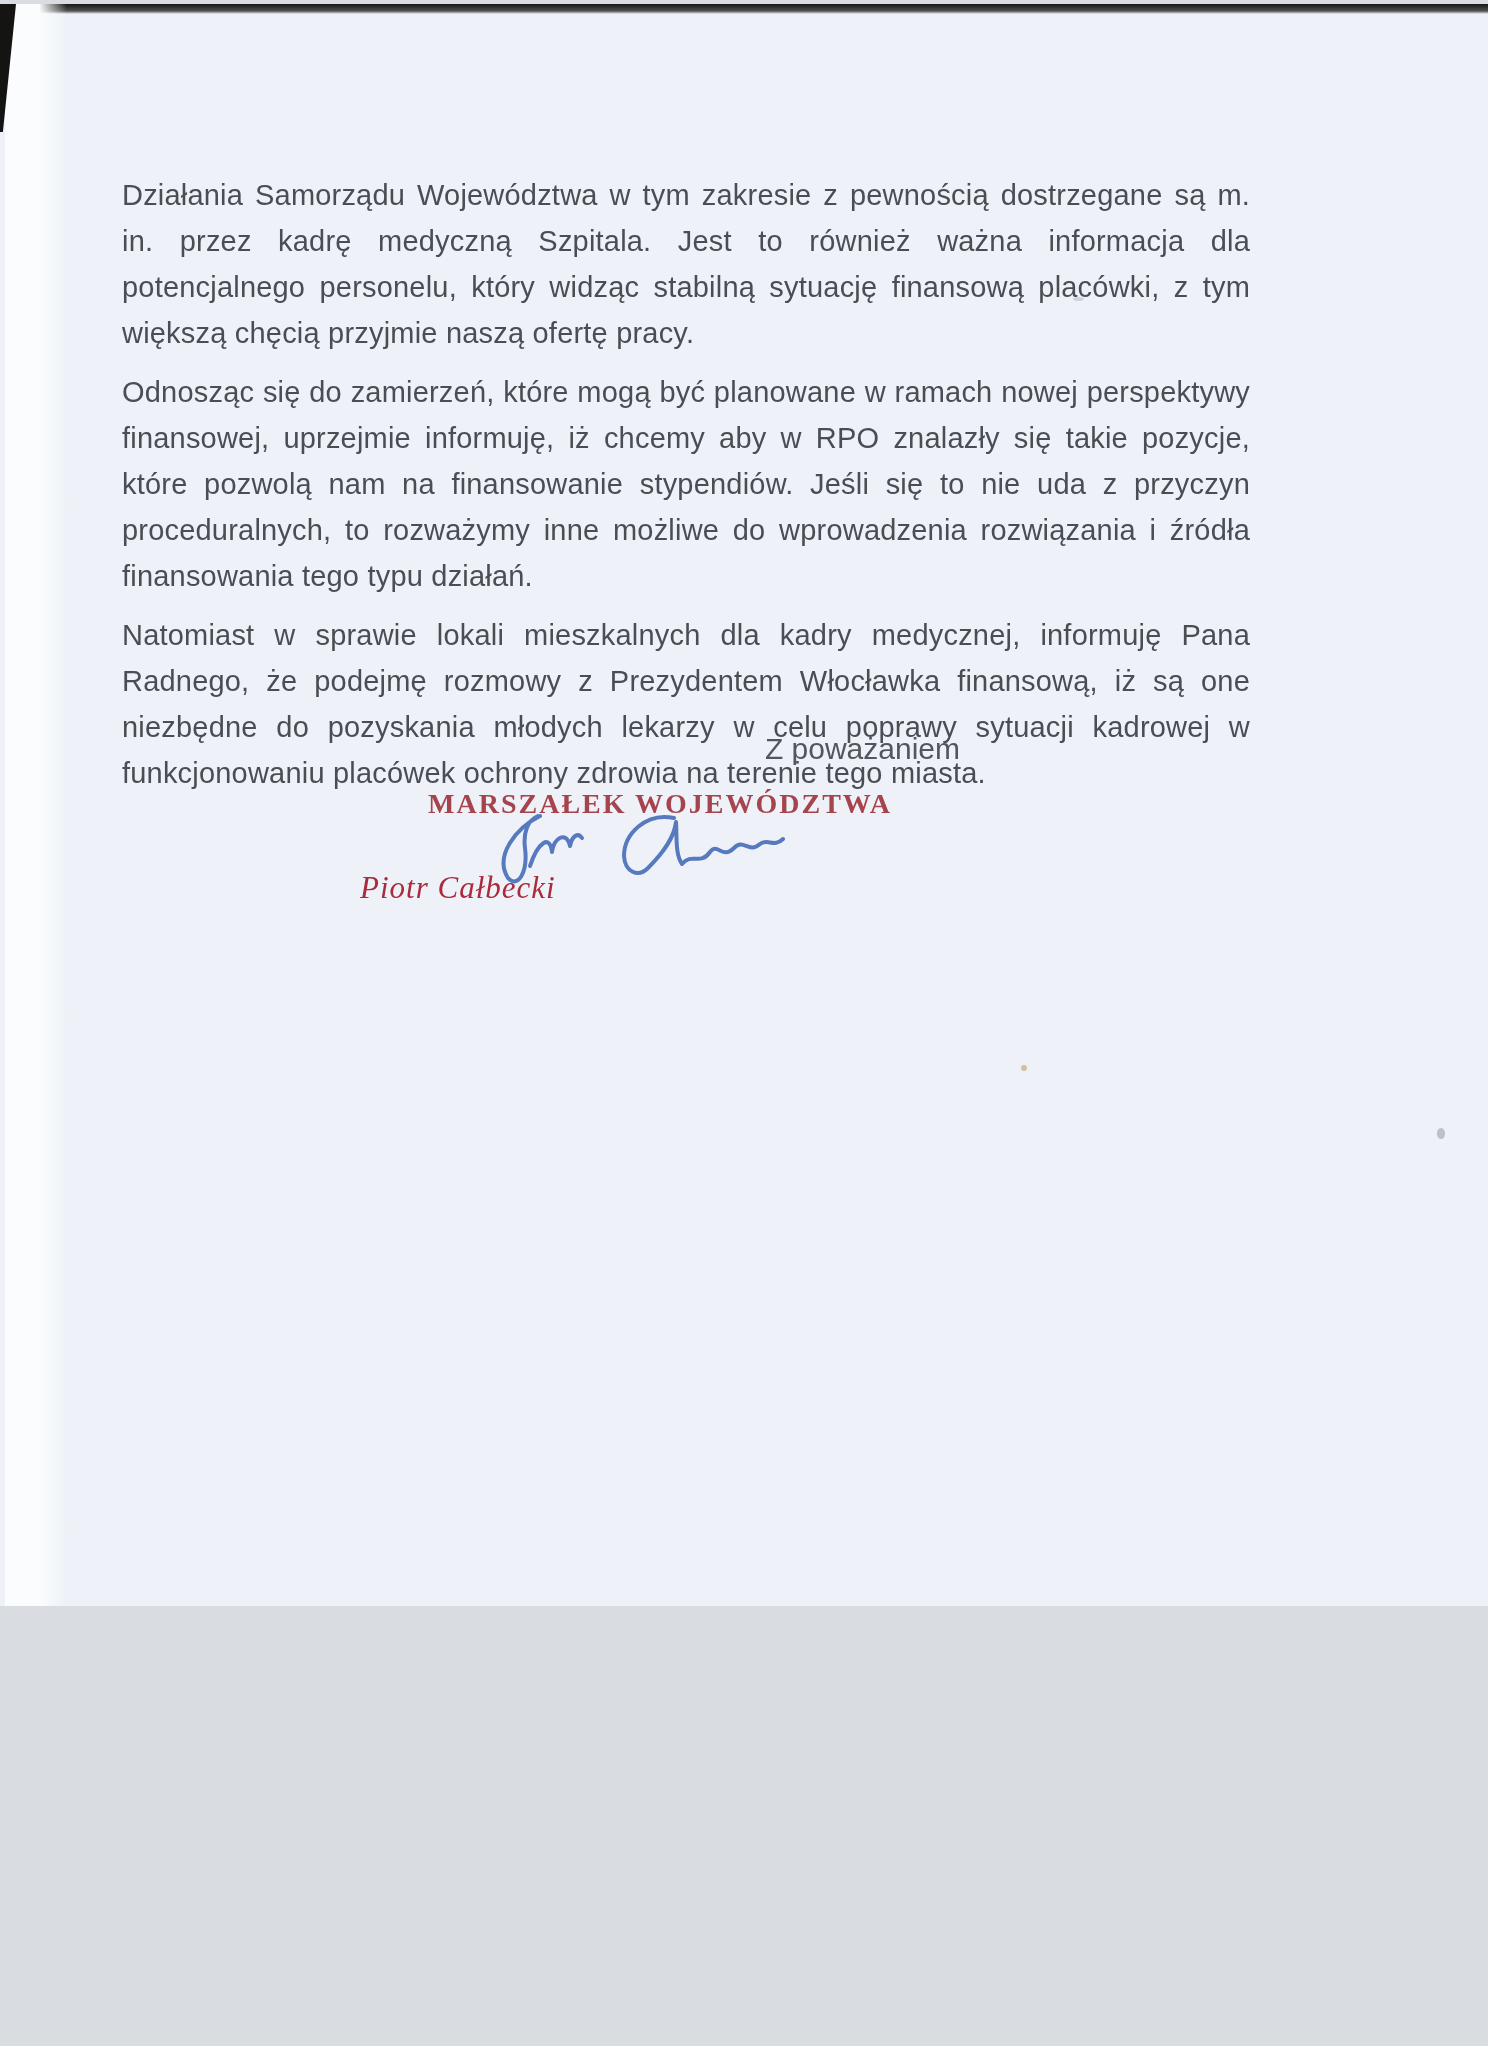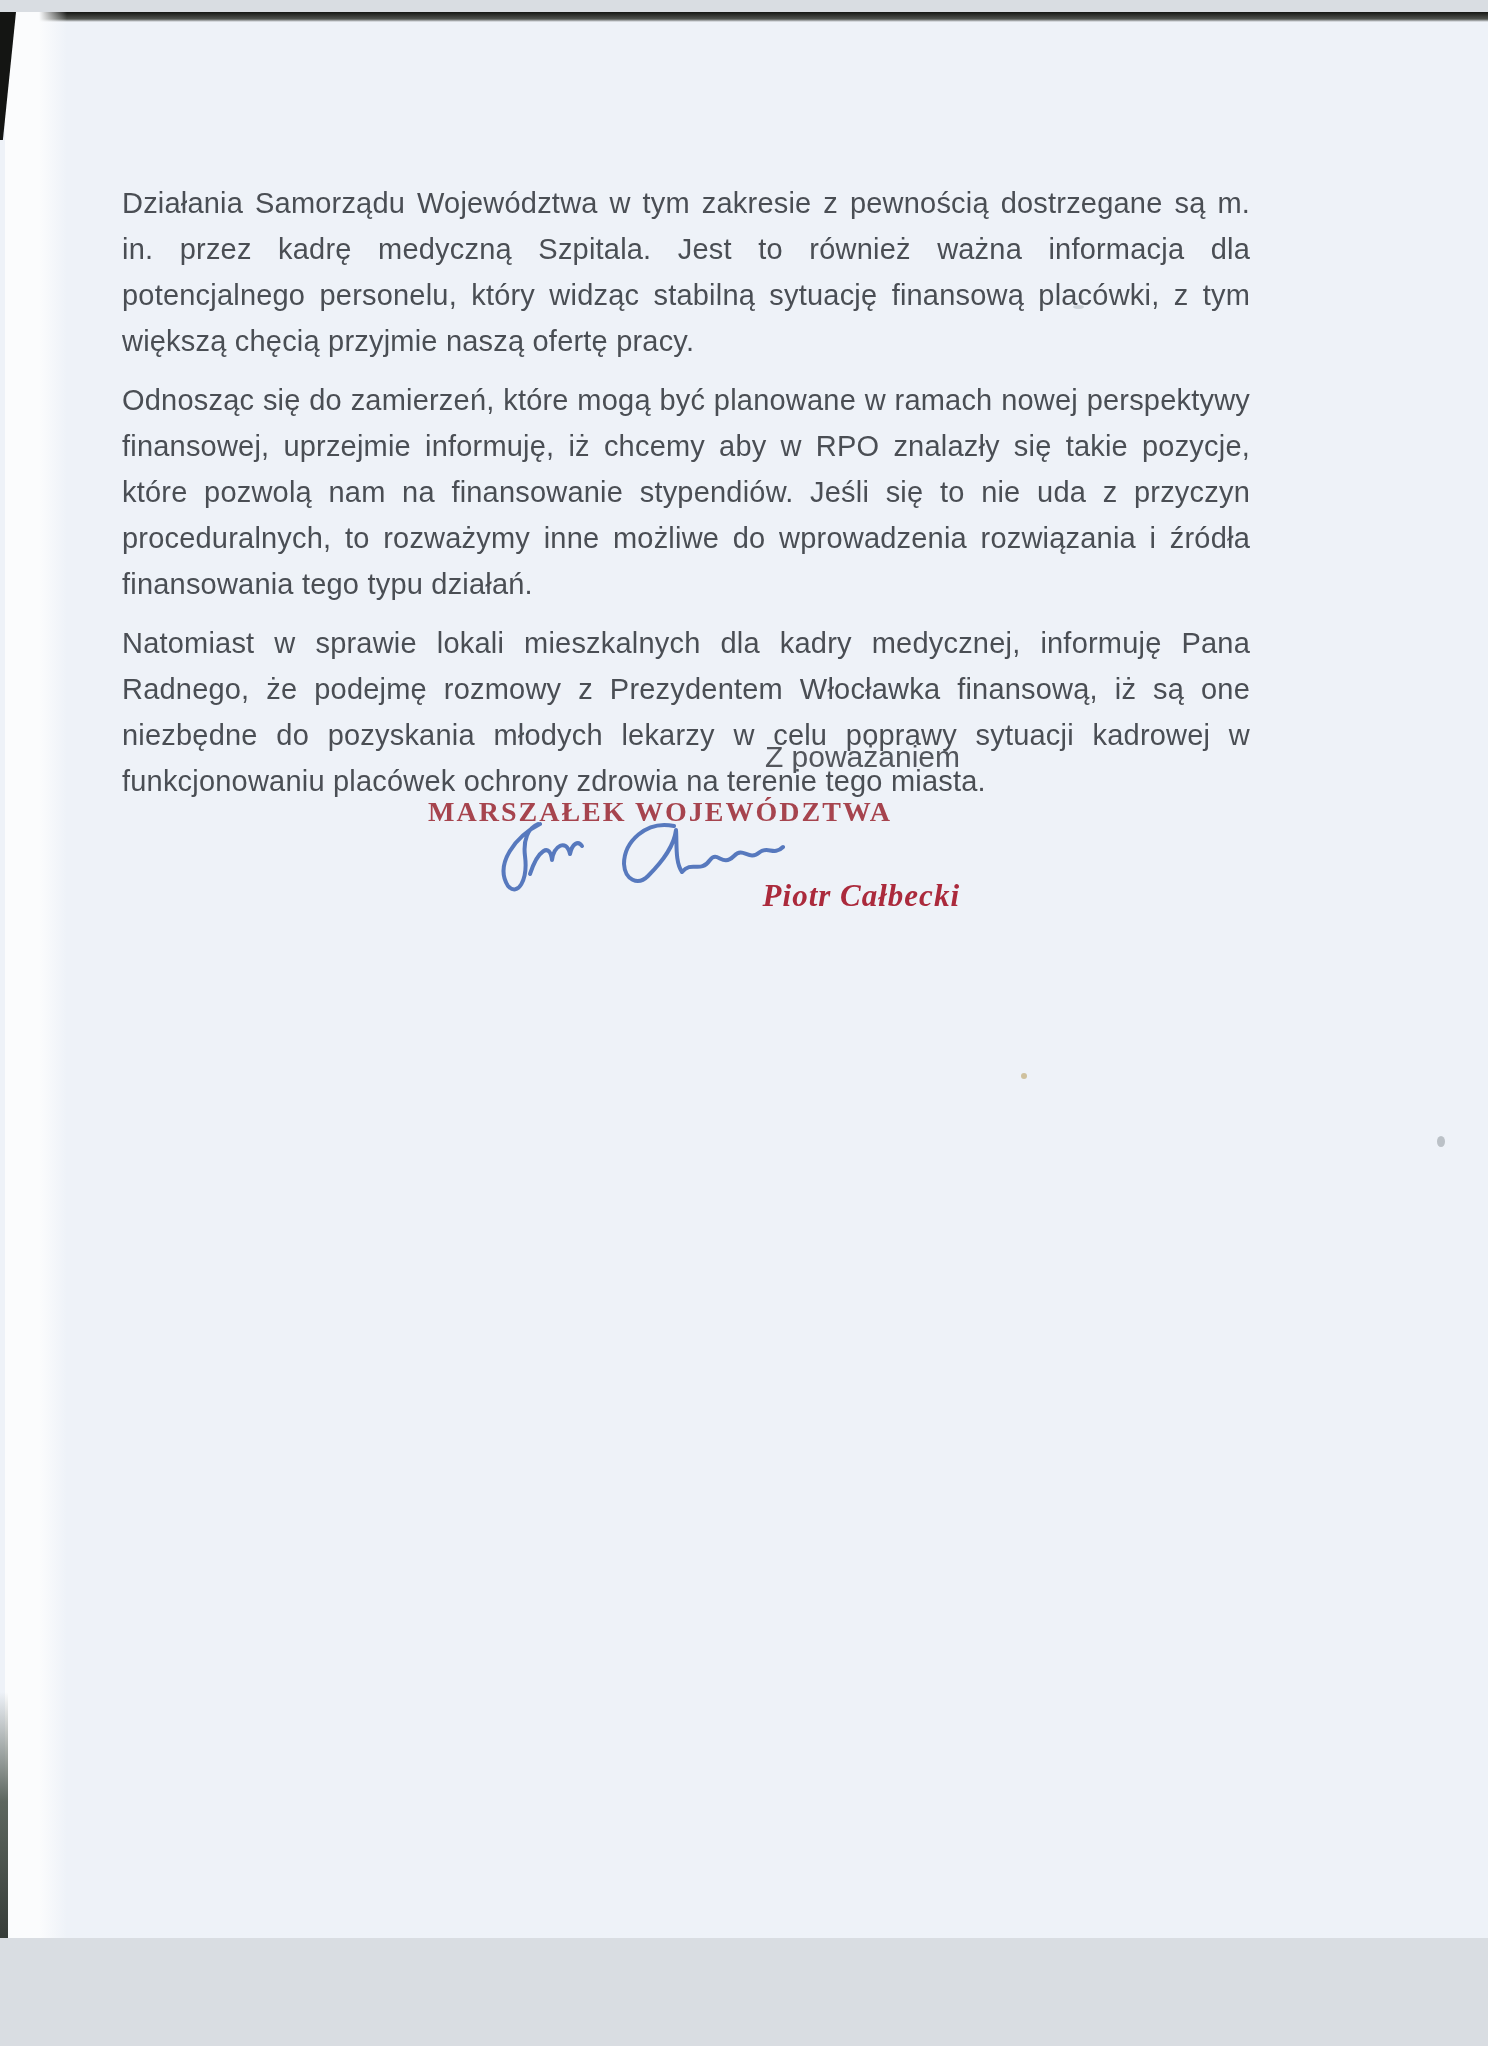--- a/index.html
+++ b/index.html
@@ -2,21 +2,21 @@
 <html style="--paper: #eef2f8; --ink: #4a4e54; --stamp-red: #a6444e; --name-red: #ab2a3c; --signature-blue: #4a6fb8;"><head>
 <meta charset="utf-8">
 <style>
   :root{
     --paper:#eef2f8; --ink:#4a4e54; --stamp-red:#a6444e;
     --name-red:#ab2a3c; --signature-blue:#4a6fb8;
   }
   *{margin:0;padding:0;box-sizing:border-box;}
   html,body{background:#d9dde2;}
   .page{
-    position:relative;width:1488px;height:1926px;margin:12px auto;
+    position:relative;width:1488px;height:1602px;margin:4px auto;
     background:var(--paper);overflow:hidden;
     font-family:"Liberation Sans", sans-serif;
   }
   
   .edge-top{position:absolute;left:0;top:0;width:100%;height:10px;
     background:linear-gradient(to bottom,#161715,#50534f 70%,rgba(110,113,108,0));}
   .edge-left-wedge{position:absolute;left:0;top:0;width:16px;height:128px;
     background:#141513;clip-path:polygon(0 0,100% 0,18% 100%,0 100%);}
   .left-white-strip{position:absolute;left:5px;top:0;width:62px;height:100%;
     background:linear-gradient(to right,#fbfcfd 55%,rgba(251,252,253,0));}
@@ -38,22 +38,22 @@
   .letter-body p{margin:0 0 13px 0;}
   .letter-body p:last-child{margin-bottom:0;}
   .closing-block{position:absolute;left:360px;top:728px;width:600px;text-align:right;
     font-size:30px;color:#53565c;}
   .stamp{position:absolute;left:310px;top:784px;width:700px;text-align:center;
     font-family:"Liberation Serif", serif;font-weight:bold;font-size:28px;
     letter-spacing:2px;color:var(--stamp-red);z-index:2;}
   .signature-svg{position:absolute;left:478px;top:804px;width:352px;height:84px;z-index:3;}
   .signature-svg path{fill:none;stroke:var(--signature-blue);stroke-width:4;
     stroke-linecap:round;stroke-linejoin:round;opacity:.92;}
-  .signer-name{position:absolute;left:360px;top:866px;width:600px;text-align:right;
-    font-family:"Liberation Serif", serif;font-style:italic;font-weight:bold;
+  .signer-name{position:absolute;left:360px;top:866px;width:600px;text-align:left;
+    font-family:"Liberation Serif", serif;font-style:italic;font-weight:normal;
     font-size:31px;letter-spacing:1px;color:var(--name-red);z-index:2;}
 </style>
 </head>
 <body>
 
 <div class="page">
 
   <div class="edge-top"></div>
   <div class="left-white-strip"></div>
   <div class="edge-left-wedge"></div>

